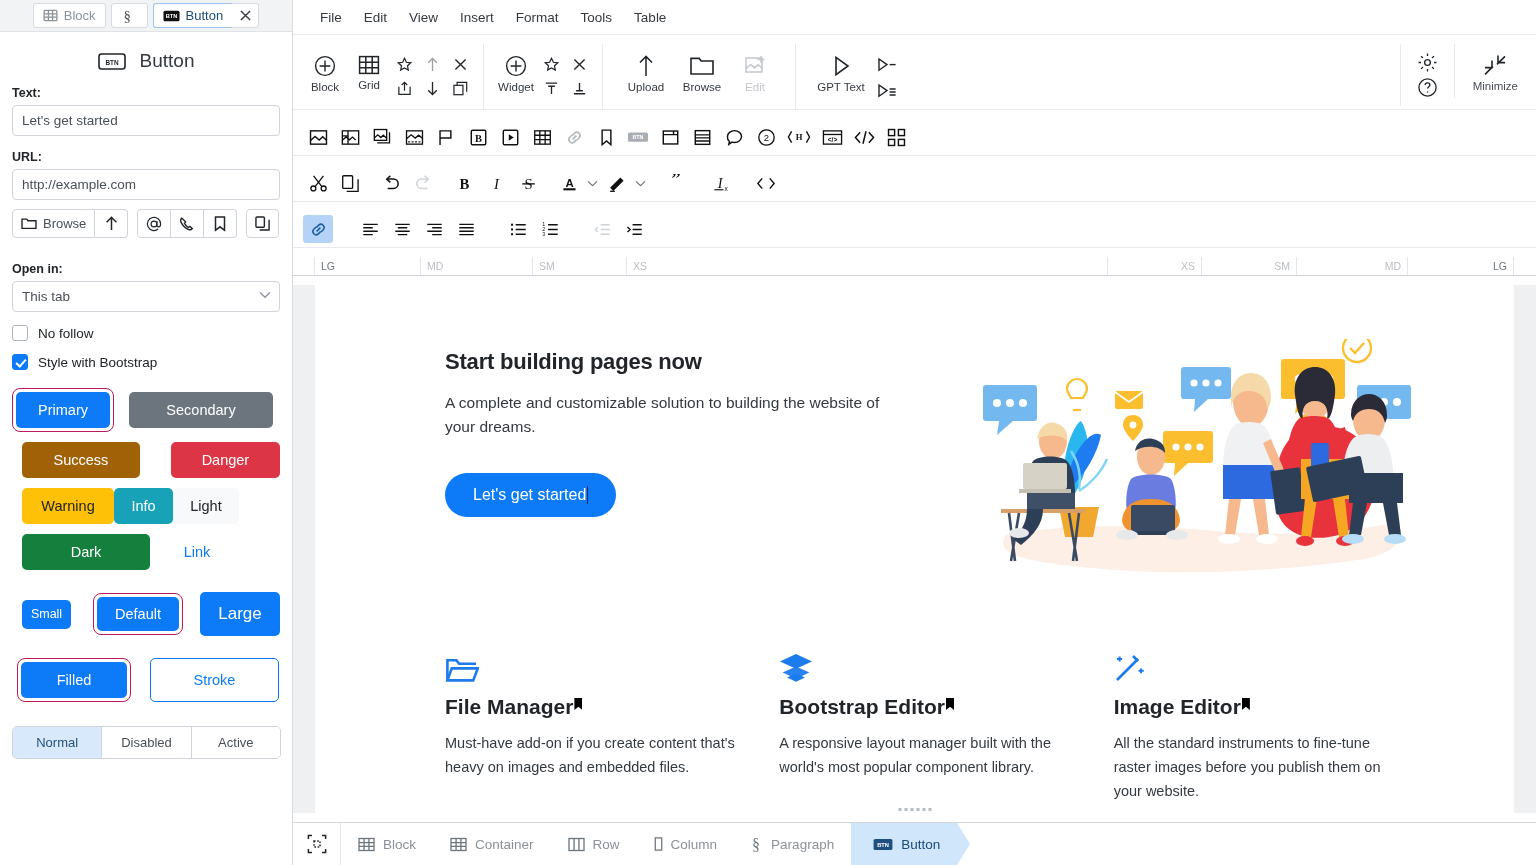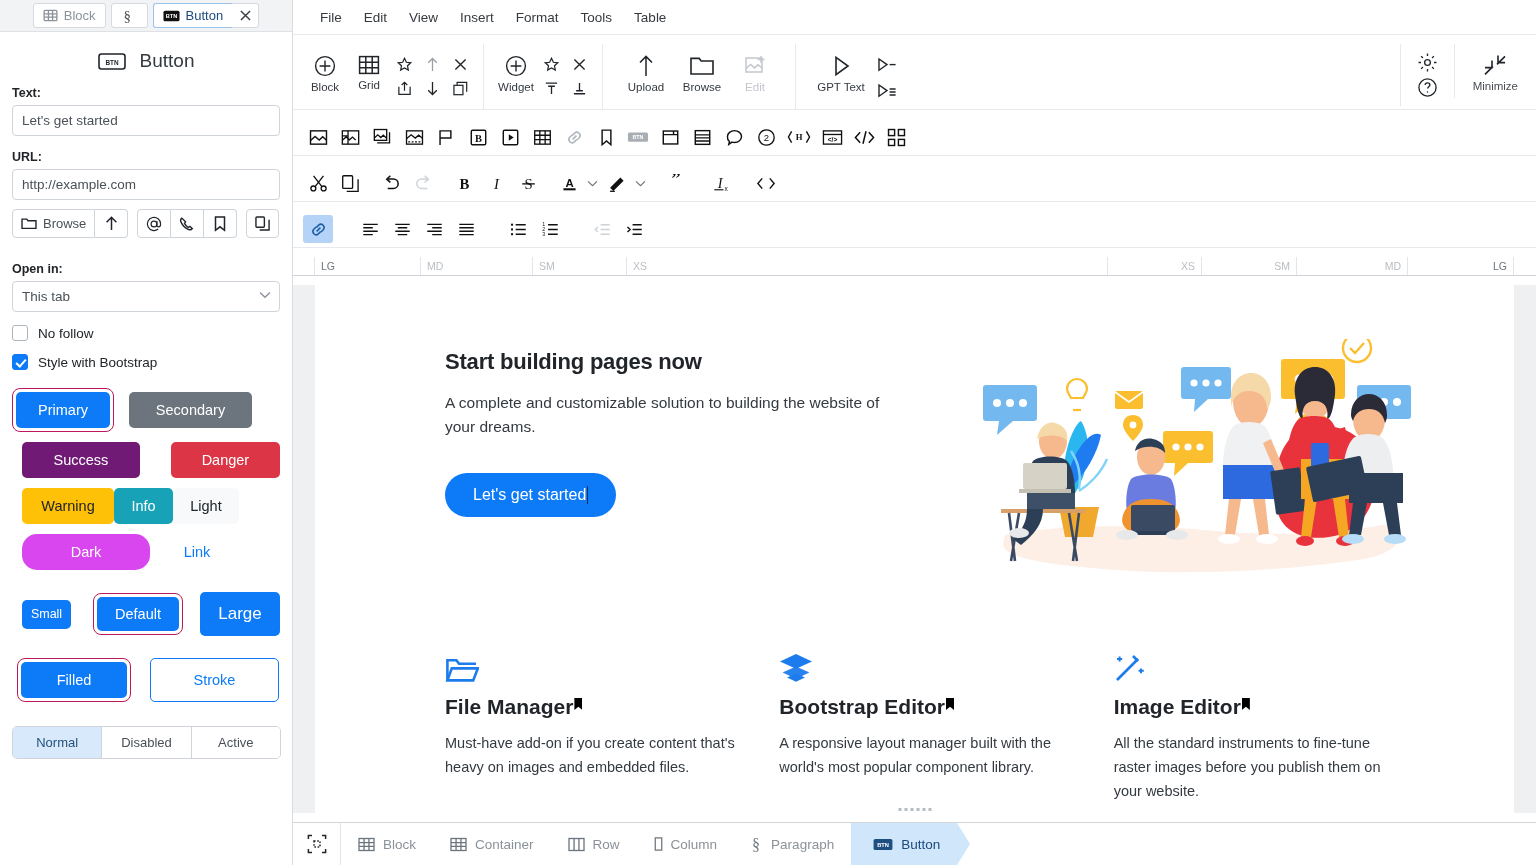--- a/index.html
+++ b/index.html
@@ -48,26 +48,26 @@
   .chk.on { background:#0d7bf7; border-color:#0d7bf7; position:relative; }
   .chk.on:after { content:""; position:absolute; left:4.5px; top:1.5px; width:4px; height:8px; border:solid #fff; border-width:0 2px 2px 0; transform:rotate(42deg); }
   .chk-lbl { font-size:13.5px; color:#212529; }
 
   .bs-area { margin-top:18px; }
   .bs-row { display:flex; gap:0; margin-bottom:8px; }
   .bbtn { border:none; border-radius:5px; color:#fff; font-size:14.5px; font-family:inherit; cursor:pointer; display:flex; align-items:center; justify-content:center; }
   .sel-ring { border:1px solid #be185d; border-radius:8px; padding:3px; display:inline-flex; }
   .w-primary  { background:#0d7bf7; }
   .w-secondary{ background:#6c757d; }
-  .w-success  { background:#701a75; }
+  .w-success  { background:#a16207; }
   .w-danger   { background:#dc3545; }
   .w-warning  { background:#ffc107; color:#212529; }
   .w-info     { background:#17a2b8; }
   .w-light    { background:#f7f9fa; color:#212529; }
-  .w-dark     { background:#d946ef;border-radius:15px; }
+  .w-dark     { background:#15803d; }
   .w-link     { background:transparent; color:#0d7bf7; }
 
   .sizes { display:flex; align-items:center; margin-top:22px; }
   .stroke-row { display:flex; align-items:center; margin-top:22px; }
   .bbtn.outline { background:#fff; color:#0d7bf7; border:1px solid #0d7bf7; }
 
   .state-seg { display:flex; width:269px; border:1px solid #ced4da; border-radius:5px; overflow:hidden; margin-top:24px; }
   .seg { flex:1; height:31px; display:flex; align-items:center; justify-content:center; font-size:13px; color:#495057; background:#fff; cursor:pointer; border-right:1px solid #ced4da; }
   .seg:last-child { border-right:none; }
   .seg.on { background:#d7e9fb; color:#23527c; }
@@ -280,21 +280,21 @@
         <span class="chk on"></span>
         <span class="chk-lbl">Style with Bootstrap</span>
       </div>
 
       <div class="bs-area">
 
         <div class="bs-row" style="gap:0;">
           <span class="sel-ring">
             <button class="bbtn w-primary" style="width:94px;height:36px;">Primary</button>
           </span>
-          <button class="bbtn w-secondary" style="width:123px;height:36px;margin-left:15px;margin-top:4px;">Secondary</button>
+          <button class="bbtn w-secondary" style="width:144px;height:36px;margin-left:15px;margin-top:4px;">Secondary</button>
         </div>
 
         <div class="bs-row" style="gap:31px;margin-top:10px;padding-left:10px;">
           <button class="bbtn w-success" style="width:122px;height:36px;">Success</button>
           <button class="bbtn w-danger" style="width:113px;height:36px;">Danger</button>
         </div>
 
         <div class="bs-row" style="margin-top:10px;padding-left:10px;">
           <button class="bbtn w-warning" style="width:92px;height:36px;">Warning</button>
           <button class="bbtn w-info" style="width:59px;height:36px;">Info</button>

